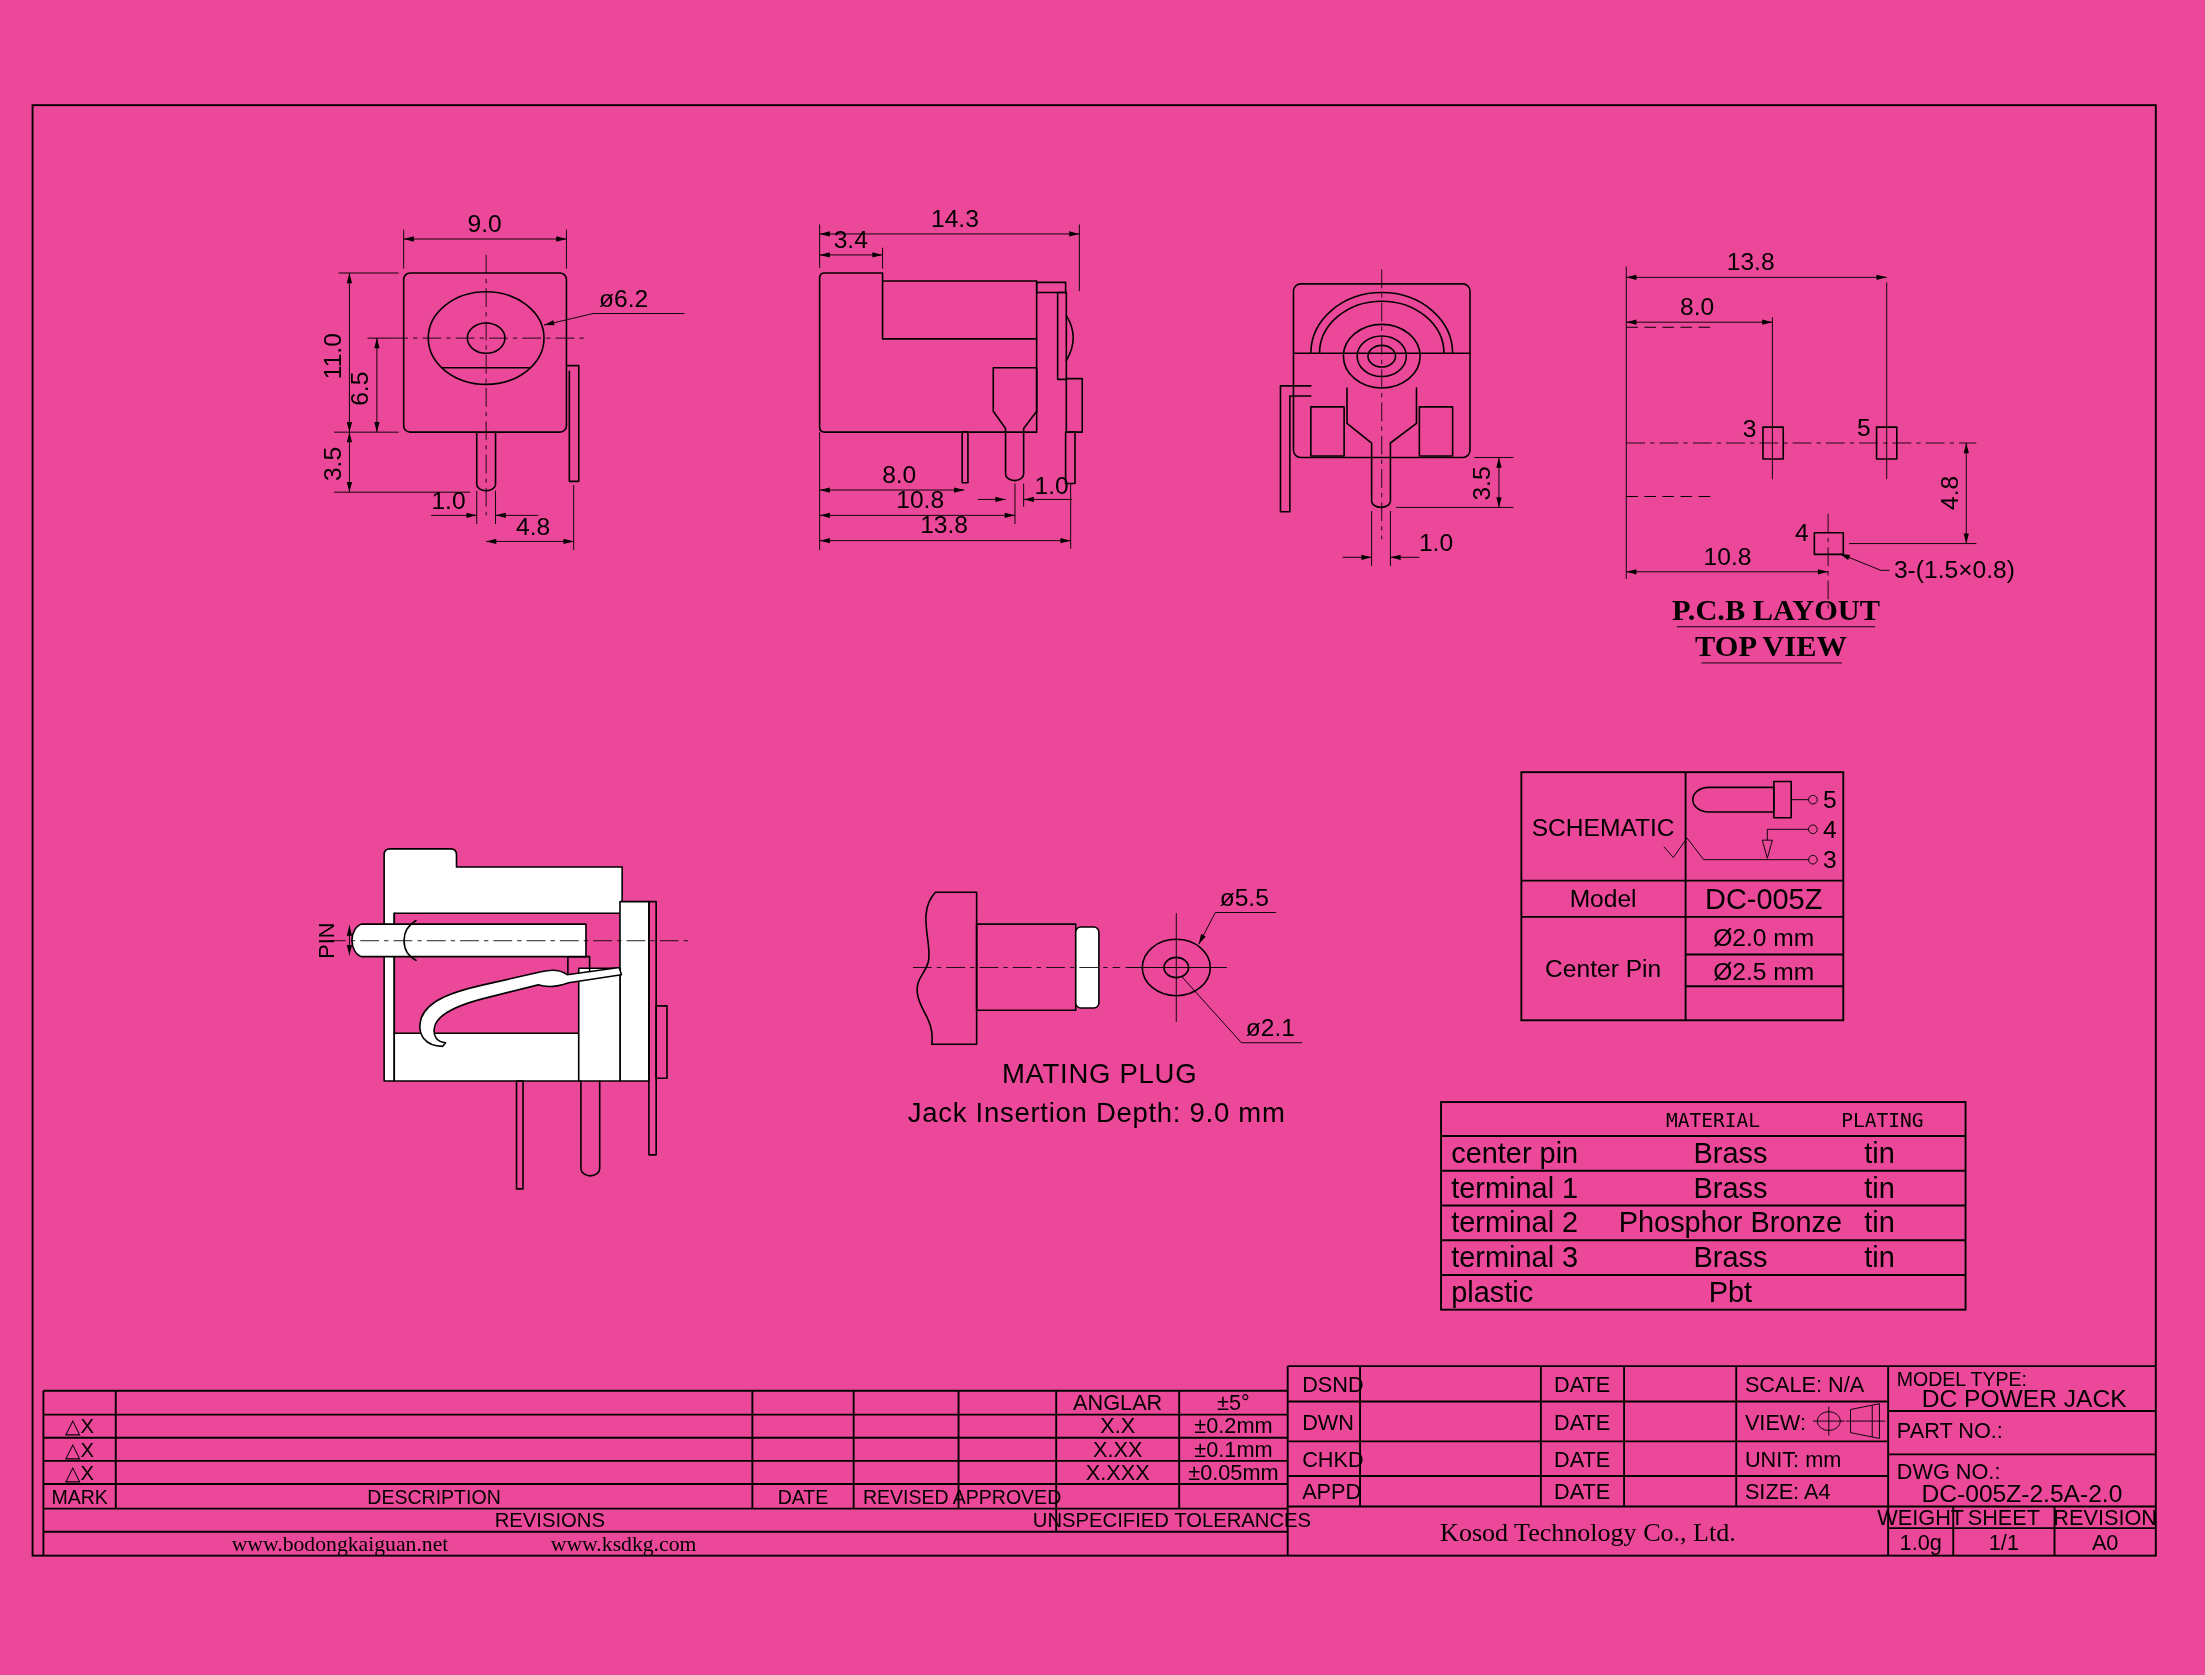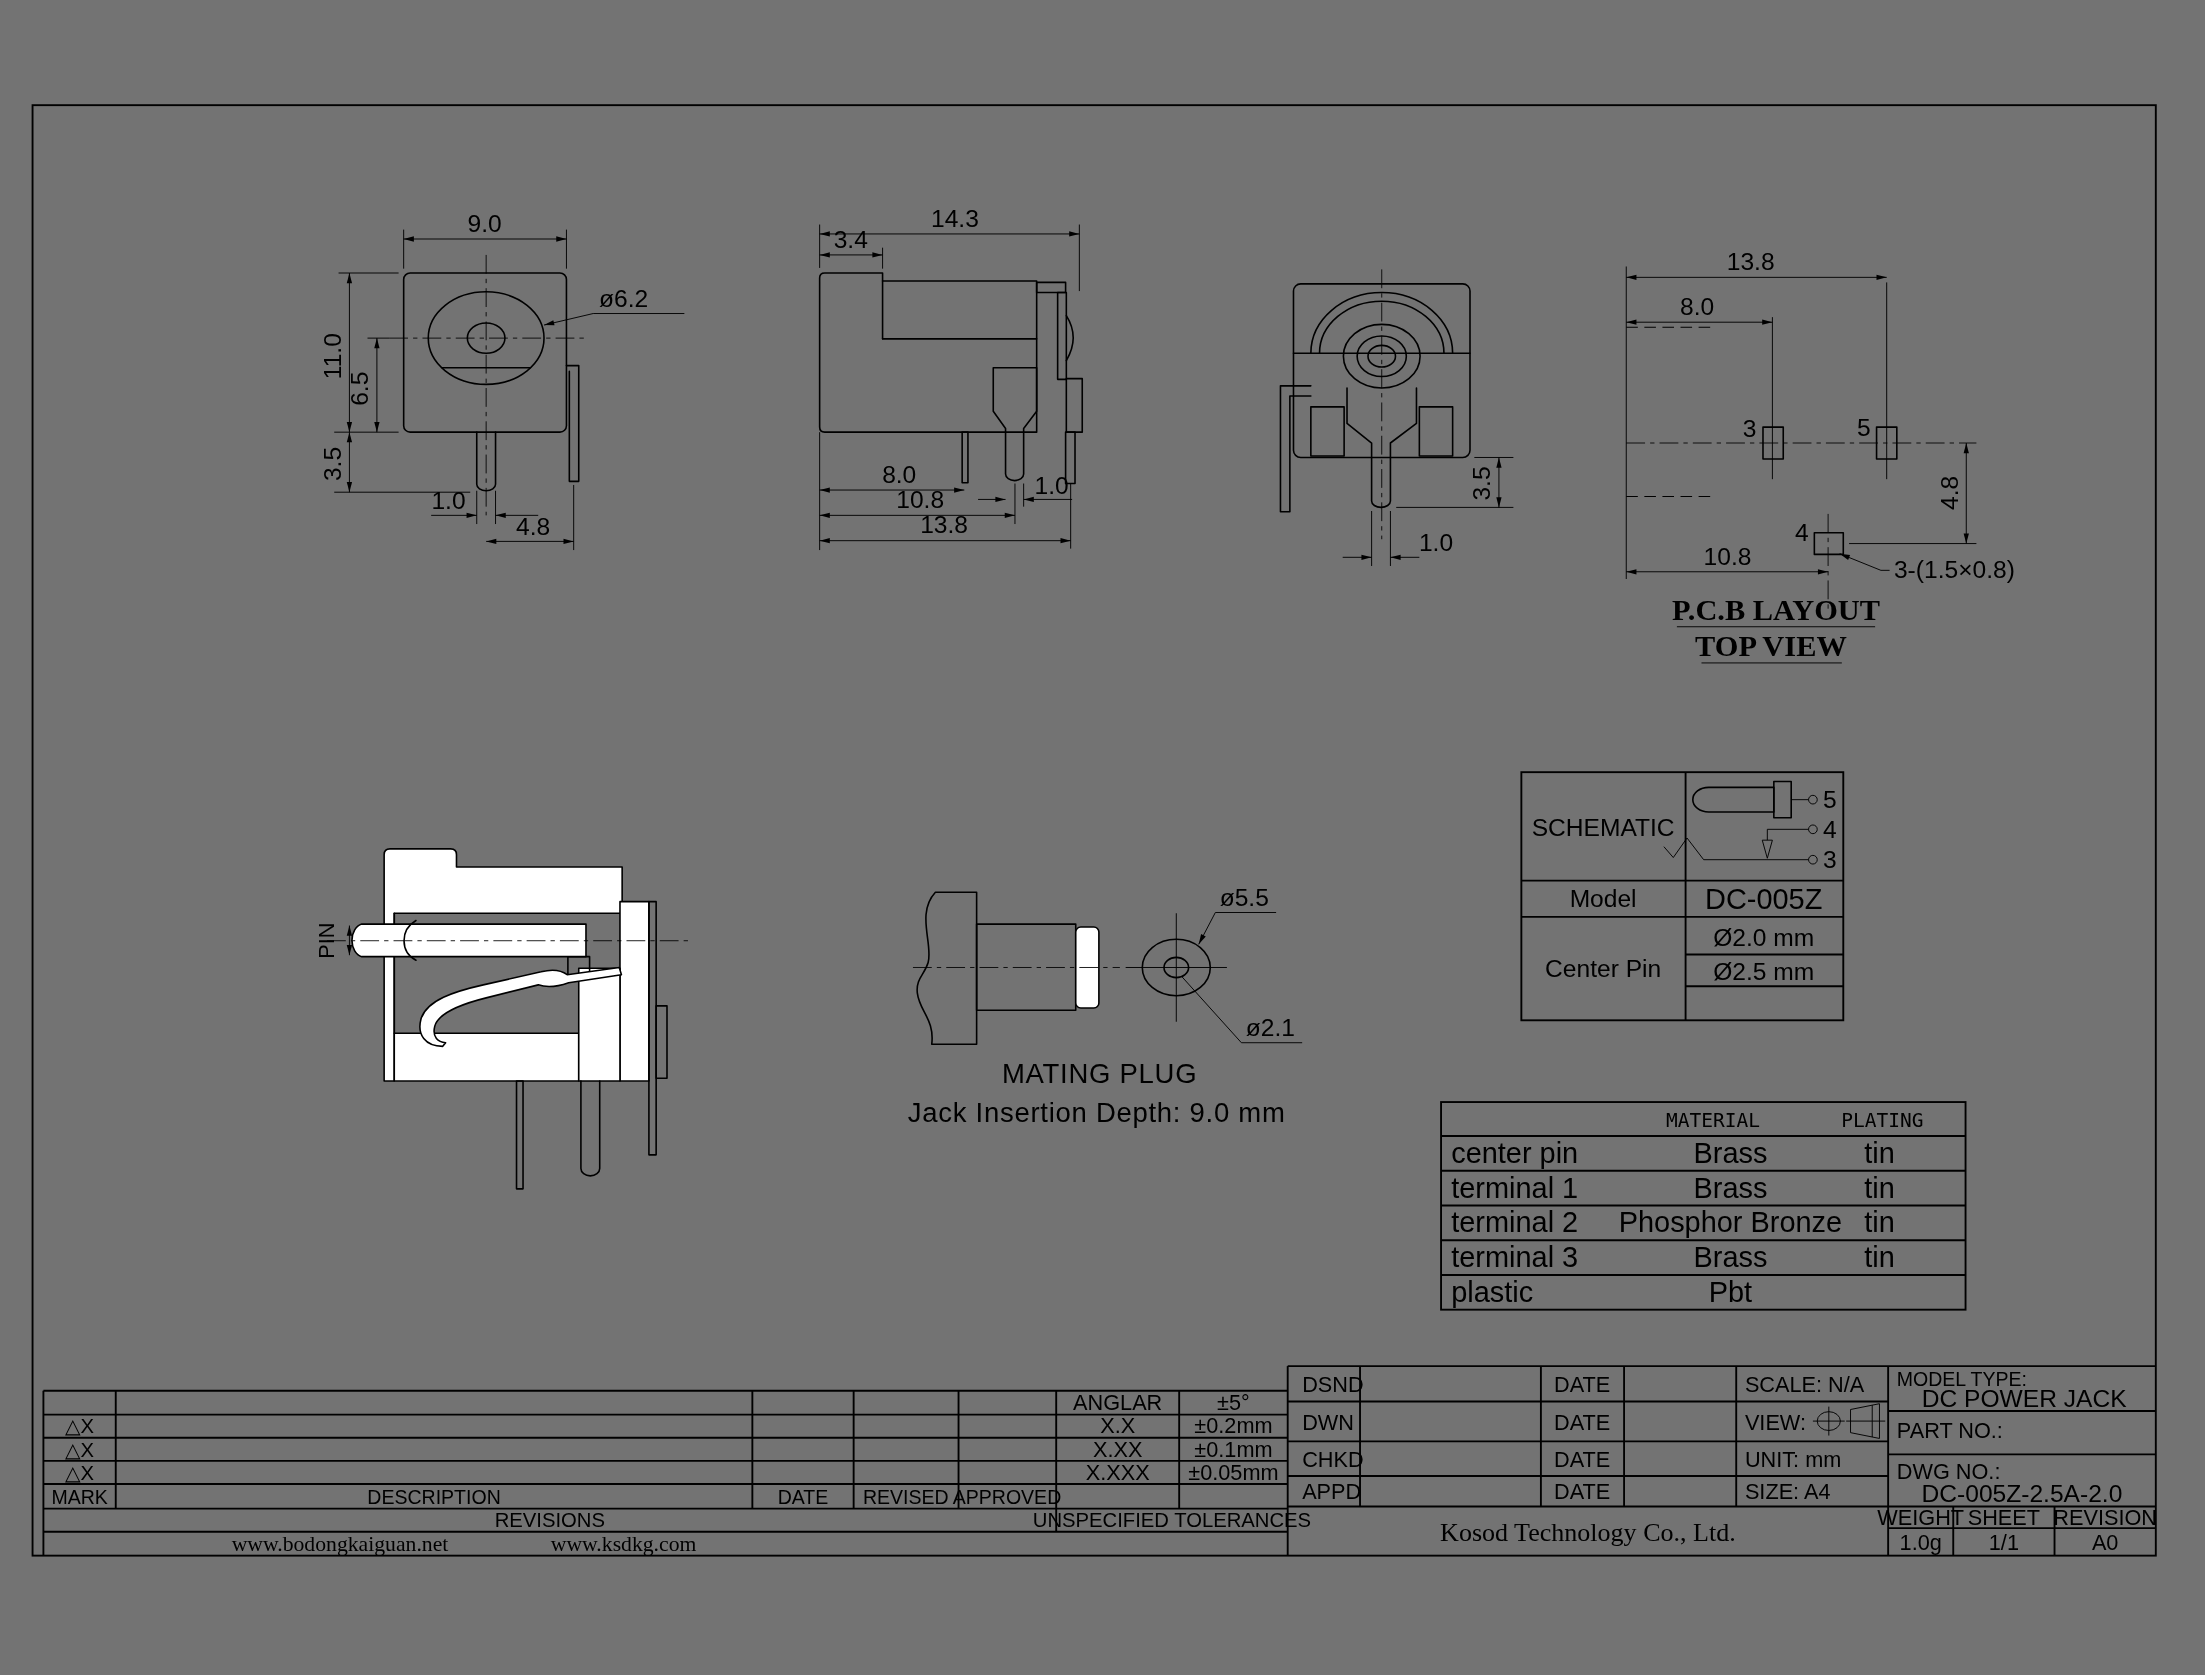--- a/index.html
+++ b/index.html
@@ -1,16 +1,16 @@
 <!DOCTYPE html>
 <html style="font-size:11.6px"><head>
 <meta charset="utf-8">
 <style>
   html,body{margin:0;padding:0;background:#fff;}
-  .sheet{position:relative;width:2205px;height:1676px;background:#737373;overflow:hidden;}
+  .sheet{position:relative;width:2205px;height:1676px;background:#ec4899;overflow:hidden;}
   svg{position:absolute;left:0;top:0;}
   .ol{stroke:#000;stroke-width:2.2;fill:none;stroke-linecap:round;stroke-linejoin:round;}
   .olf{stroke:#000;stroke-width:2.2;fill:#fff;stroke-linejoin:round;}
   .tl{stroke:#000;stroke-width:1.3;fill:none;}
   .cl{stroke:#000;stroke-width:1.2;fill:none;stroke-dasharray:26 7 6 7;}
   .hl{stroke:#000;stroke-width:1.4;fill:none;stroke-dasharray:16 9;}
   .tbl{stroke:#000;stroke-width:2.6;fill:none;}
   text{fill:#000;font-family:"Liberation Sans",sans-serif;}
   .dim{font-size:34px;}
   .dimS{font-size:30px;}

